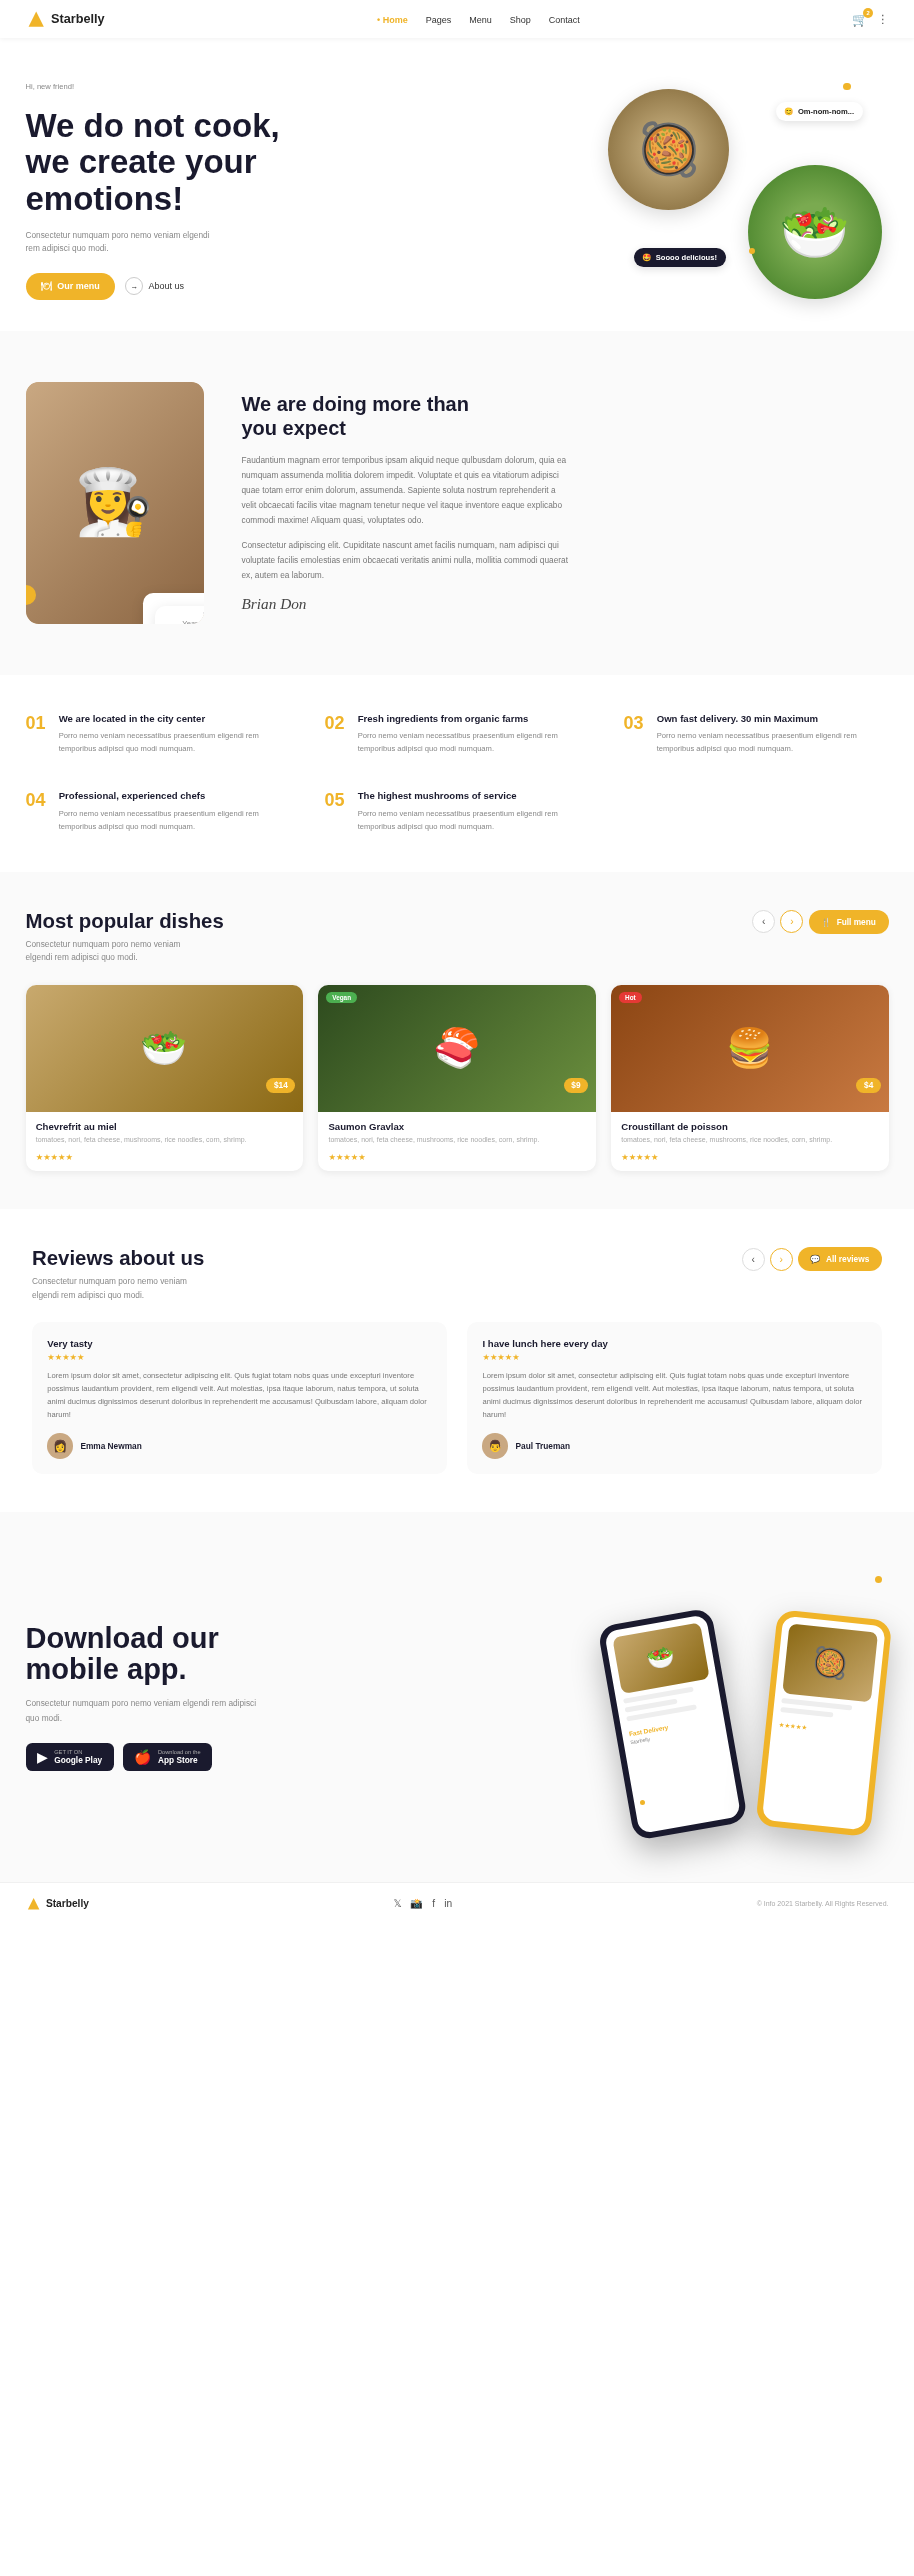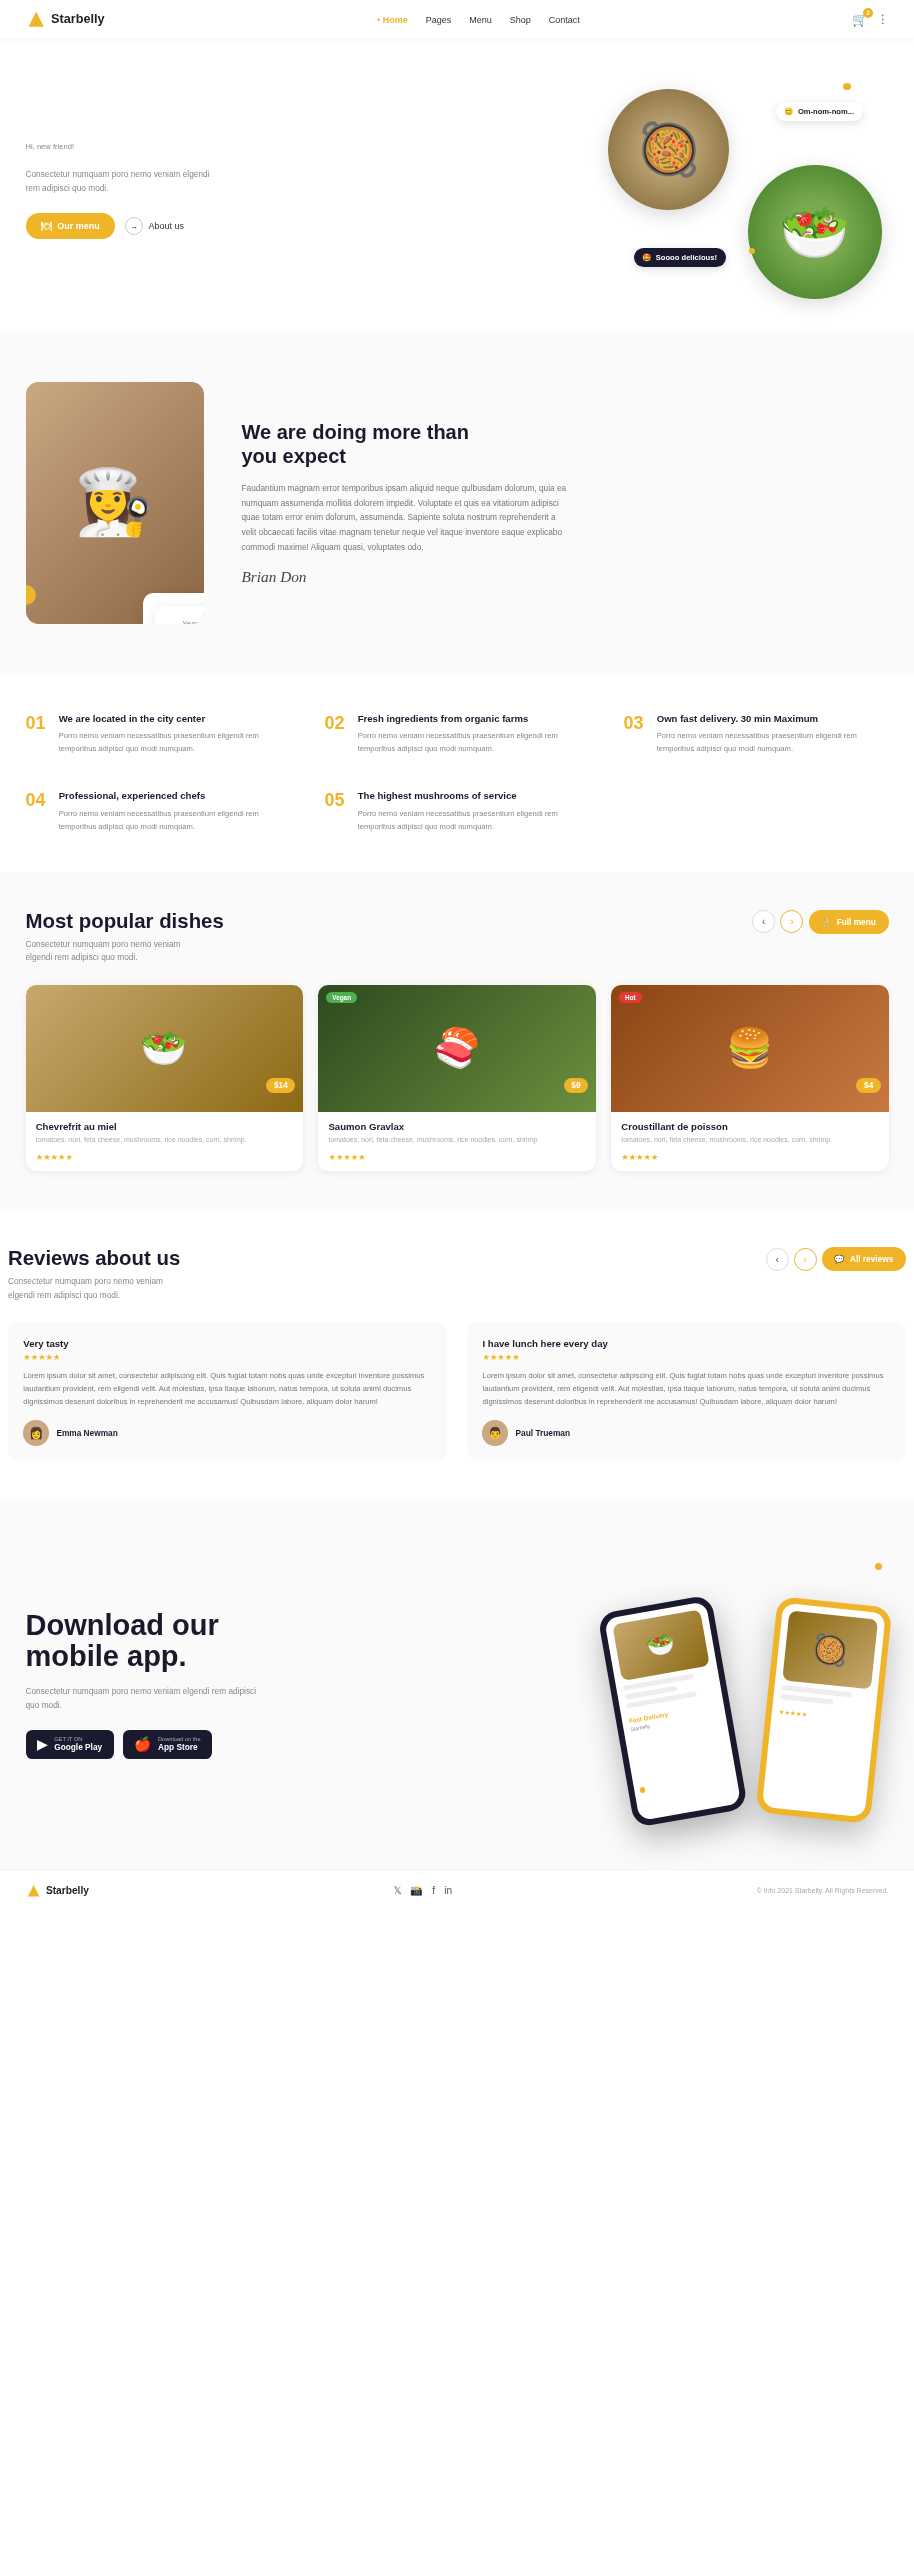--- a/index.html
+++ b/index.html
@@ -72,21 +72,21 @@
     .dish-img-placeholder { width: 100%; height: 100%; display: flex; align-items: center; justify-content: center; font-size: 38px; }
     .dish-badge { position: absolute; top: 7.6px; left: 7.6px; background: #4CAF50; color: #fff; font-size: 6.4px; font-weight: 700; padding: 1.9px 6.4px; border-radius: 12.7px; }
     .dish-badge.hot { background: #e53935; }
     .dish-price { position: absolute; bottom: 19px; right: 7.6px; background: #f0b429; color: #fff; font-size: 8.3px; font-weight: 700; padding: 2.5px 7.6px; border-radius: 12.7px; }
     .dish-info { padding: 9px 10.2px; }
     .dish-info h3 { font-size: 9.6px; font-weight: 700; color: #1a1a2e; margin-bottom: 3.8px; }
     .dish-info .dish-desc { font-size: 7px; color: #aaa; line-height: 1.5; margin-bottom: 6.4px; }
     .stars { color: #f0b429; font-size: 8.3px; }
 
     
-    .reviews-section { padding: 38px 8px; background: #fff; }
+    .reviews-section { padding: 38px 32px; background: #fff; }
     .reviews-grid { display: grid; grid-template-columns: 1fr 1fr; gap: 20.4px; margin-top: 20.4px; }
     .review-card { background: #fafafa; border-radius: 10.2px; padding: 15.3px; }
     .review-title { font-size: 9.6px; font-weight: 700; color: #1a1a2e; margin-bottom: 3.8px; }
     .review-stars { color: #f0b429; font-size: 8.3px; margin-bottom: 7.6px; }
     .review-text { font-size: 7.6px; color: #777; line-height: 1.7; margin-bottom: 11.5px; }
     .reviewer { display: flex; align-items: center; gap: 7.6px; }
     .reviewer-avatar { width: 25.5px; height: 25.5px; border-radius: 50%; background: #c9a882; flex-shrink: 0; display: flex; align-items: center; justify-content: center; font-size: 11.5px; }
     .reviewer-name { font-size: 8.3px; font-weight: 600; color: #1a1a2e; }
 
     
@@ -147,20 +147,25 @@
       🛒
       <span class="cart-badge">2</span>
     </button>
     <button class="more-btn">⋮</button>
   </div>
 </nav>
 
 <section class="hero">
   <div class="hero-left">
     <p class="hero-hi">Hi, new friend!</p>
+    <h1 class="hero-title">
+      <span>We do not cook,</span><br>
+      <span>we create your</span><br>
+      <span>emotions!</span>
+    </h1>
     <p class="hero-sub">Consectetur numquam poro nemo veniam elgendi rem adipisci quo modi.</p>
     <div class="hero-btns">
       <button class="btn-primary">
         <span>🍽</span>
         <span>Our menu</span>
       </button>
       <button class="btn-secondary">
         <span class="circle-arrow">→</span>
         <span>About us</span>
       </button>
@@ -202,20 +207,21 @@
       <div class="about-years .label" style="font-size:7.6px; color:#888; margin-top:2.5px;">Years Experiense</div>
     </div>
     <div class="about-dot"></div>
   </div>
   <div class="about-right">
     <h2 class="about-title">
       <span>We are doing more than</span><br>
       <span>you expect</span>
     </h2>
     <p class="about-text">Faudantium magnam error temporibus ipsam aliquid neque qulbusdam dolorum, quia ea numquam assumenda mollitia dolorem impedit. Voluptate et quis ea vitatiorum adipisci quae totam error enim dolorum, assumenda. Sapiente soluta nostrum reprehenderit a velit obcaecati facilis vitae magnam tenetur neque vel itaque inventore eaque explicabo commodi maxime! Aliquam quasi, voluptates odo.</p>
+    <p class="about-text">Consectetur adipiscing elit. Cupiditate nascunt amet facilis numquam, nam adipisci qui voluptate facilis emolestias enim obcaecati veritatis animi nulla, mollitia commodi quaerat ex, autem ea laborum.</p>
     <div class="about-sig">Brian Don</div>
   </div>
 </section>
 
 <section class="features-section">
   <div class="features-grid" id="features-grid">
       <div class="feature-item">
     <div class="feature-num">01</div>
     <div class="feature-content">
       <h4>We are located in the city center</h4>

